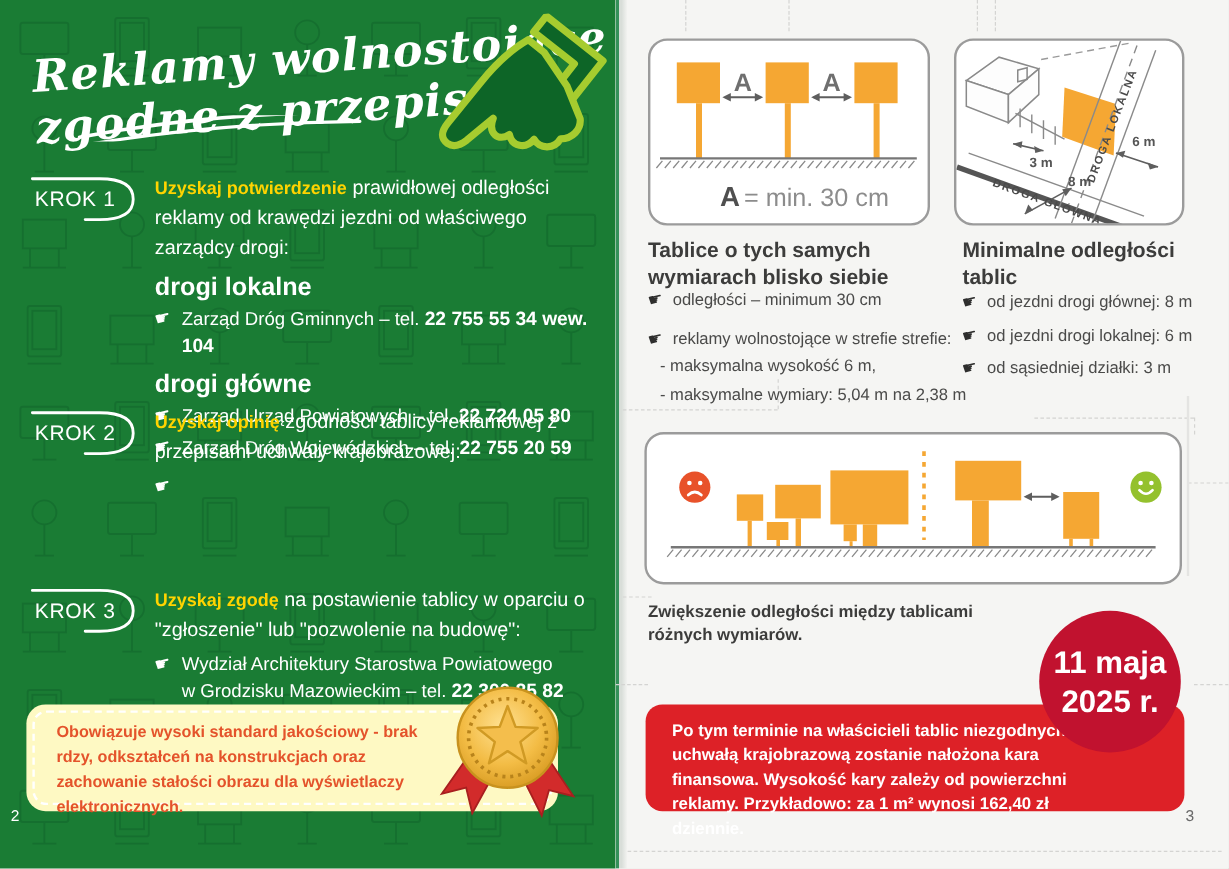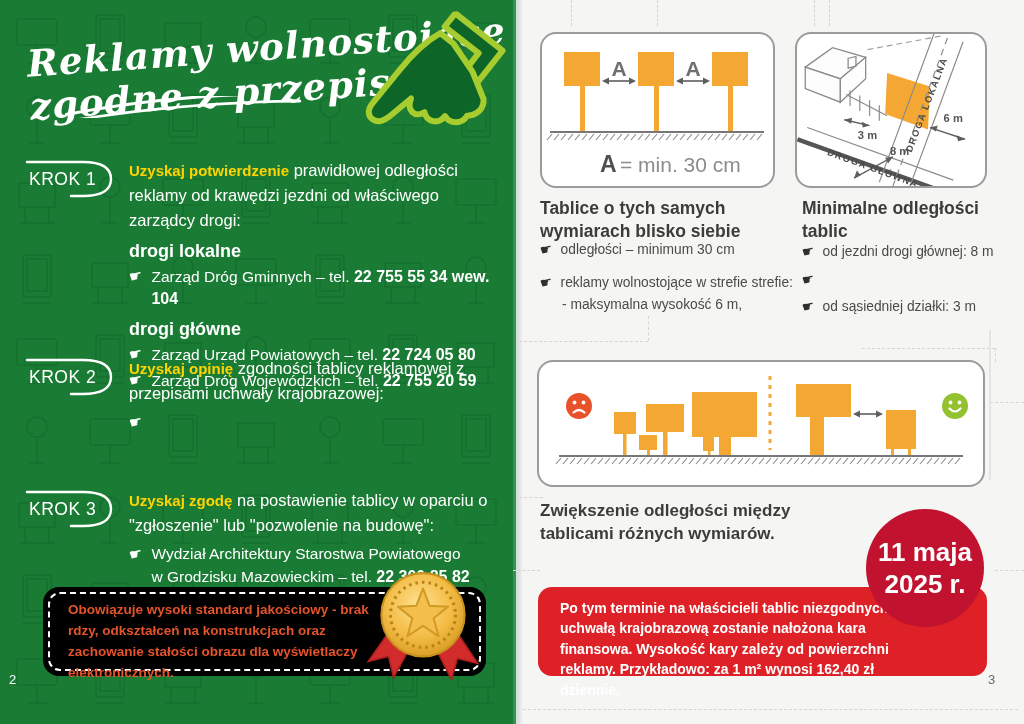--- a/index.html
+++ b/index.html
@@ -15,42 +15,42 @@
   .title-flourish{position:absolute;left:62px;top:96px;}
   .hand-pointer{position:absolute;left:358px;top:14px;width:152px;height:128px;transform:rotate(-6deg);}
   .step{position:absolute;left:25px;right:14px;}
   .step-head{display:flex;align-items:flex-start;gap:16px;}
   .badge{position:relative;width:88px;height:42px;flex:0 0 88px;color:#fff;font-size:17.5px;
          letter-spacing:.5px;display:flex;align-items:center;padding-left:4px;box-sizing:border-box;}
   .badge svg{position:absolute;inset:0;}
   .step-heading{font-size:16.5px;color:#fff;line-height:1.5;font-weight:500;max-width:396px;}
   .step-accent{font-size:15px;font-weight:700;color:#FFD400;}
   .step-body{margin-left:104px;margin-top:6px;}
-  .group-label{font-weight:700;font-size:18px;color:#fff;margin:9px 0 4px;}
+  .group-label{font-weight:700;font-size:21px;color:#fff;margin:9px 0 4px;}
   .contact-row{display:flex;gap:9px;color:#fff;font-size:15.5px;margin:4px 0;line-height:1.35;align-items:flex-start;}
   .hand-glyph{display:inline-block;transform:rotate(-14deg);font-size:15px;flex:0 0 auto;color:#fff;}
   .phone{font-weight:700;font-size:16px;}
   .contact-lines > div{margin-bottom:2px;}
-  .quality-note{position:absolute;left:43px;top:587px;width:443px;height:89px;background:#000000;border-radius:16px;}
+  .quality-note{position:absolute;left:22px;top:587px;width:443px;height:89px;background:#fef9c3;border-radius:16px;}
   .quality-note .dash{position:absolute;inset:5px;border:2.5px dashed #ffffff;border-radius:12px;pointer-events:none;}
   .quality-note .txt{position:absolute;left:25px;top:13px;width:318px;color:#E4532B;
                      font-size:13.5px;font-weight:700;line-height:1.55;}
   .medal{position:absolute;left:362px;top:564px;width:122px;height:132px;}
   .pagenum-left{position:absolute;left:9px;top:672px;color:#fff;font-size:13px;}
   
   .right-page{position:absolute;left:513px;top:0;width:511px;height:724px;background:#F5F5F3;overflow:hidden;}
   .gutter{position:absolute;left:0;top:0;width:10px;height:724px;
           background:linear-gradient(90deg,#35915A 0 3px,#d9ded9 3px 5px,rgba(220,220,218,0) 100%);}
   .diag-box{position:absolute;background:#fff;border:2px solid #9B9B9B;border-radius:16px;box-sizing:border-box;}
   .rp-heading{position:absolute;color:#3C3C3B;font-size:17.5px;font-weight:600;line-height:1.3;}
   .bullets{position:absolute;color:#4A4A49;font-size:13.8px;font-weight:500;}
   .b-row{display:flex;gap:8px;align-items:flex-start;line-height:1.4;}
   .b-row .hand-glyph{color:#2E2E2D;font-size:14px;}
-  .b-sub{margin-left:22px;line-height:1.5;margin-top:3px;}
-  .caption{position:absolute;left:27px;top:500px;width:310px;color:#3C3C3B;font-size:17px;font-weight:600;line-height:1.35;}
+  .b-sub{margin-left:10px;line-height:1.5;margin-top:3px;}
+  .caption{position:absolute;left:27px;top:500px;width:310px;color:#3C3C3B;font-size:14px;font-weight:600;line-height:1.35;}
   .warning-box{position:absolute;left:25px;top:587px;width:449px;height:89px;background:#DD2127;border-radius:14px;}
   .warning-box .txt{position:absolute;left:22px;top:11px;width:372px;color:#fff;font-size:14px;
                     font-weight:600;line-height:1.46;}
   .deadline{position:absolute;left:353px;top:509px;width:118px;height:118px;border-radius:50%;background:#C1122F;
             color:#fff;display:flex;flex-direction:column;align-items:center;justify-content:center;
             font-size:26px;font-weight:700;line-height:1.25;z-index:3;}
   .pagenum-right{position:absolute;left:475px;top:672px;color:#6a6a6a;font-size:13px;}
   .fold{position:absolute;border:0;pointer-events:none;}
   .fold.h{border-top:1px dashed #D4D4D2;height:0;}
   .fold.v{border-left:1px dashed #D4D4D2;width:0;}
@@ -534,21 +534,21 @@
 
     <svg class="hand-pointer" viewBox="0 0 150 128">
       <g stroke="#A6CC2F" stroke-width="6" stroke-linejoin="round" stroke-linecap="round" fill="#0D6527">
         <path d="M103,2 L146,44 L105,86 L93,74 L122,44 L91,14 Z"></path>
         <path d="M86,20 C72,26 56,38 42,52 L12,82 Q2,92 10,99 Q16,104 26,98 L50,82
                  C44,94 52,102 62,97 C63,107 74,111 82,103 C86,112 98,113 104,105
                  C114,106 122,99 122,90 L114,62 L98,32 Z"></path>
       </g>
     </svg>
 
-    <div class="step" style="top:158px">
+    <div class="step" style="top:145px">
       <div class="step-head">
         <div class="badge">
           <svg viewBox="0 0 88 42">
             <path d="M2,4 H58 Q86,4 86,21 Q86,38 58,38 H46" stroke="#fff" stroke-width="2.4" fill="none" stroke-linecap="round"></path>
           </svg>
           <span>KROK 1</span>
         </div>
         <div class="step-heading">
           <span class="step-accent">Uzyskaj potwierdzenie</span><span> prawidłowej odległości reklamy od krawędzi jezdni od właściwego zarządcy drogi:</span>
         </div>
@@ -564,21 +564,21 @@
           <span class="hand-glyph">☛</span>
           <span><span>Zarząd Urząd Powiatowych – tel. </span><span class="phone">22 724 05 80</span></span>
         </div>
         <div class="contact-row">
           <span class="hand-glyph">☛</span>
           <span><span>Zarząd Dróg Wojewódzkich – tel. </span><span class="phone">22 755 20 59</span></span>
         </div>
       </div>
     </div>
 
-    <div class="step" style="top:356px">
+    <div class="step" style="top:340px">
       <div class="step-head">
         <div class="badge">
           <svg viewBox="0 0 88 42">
             <path d="M2,4 H58 Q86,4 86,21 Q86,38 58,38 H46" stroke="#fff" stroke-width="2.4" fill="none" stroke-linecap="round"></path>
           </svg>
           <span>KROK 2</span>
         </div>
         <div class="step-heading">
           <span class="step-accent">Uzyskaj opinię</span><span> zgodności tablicy reklamowej z przepisami uchwały krajobrazowej:</span>
         </div>
@@ -736,29 +736,31 @@
     <div class="bullets" style="left:27px;top:240px;width:268px">
       <div class="b-row">
         <span class="hand-glyph">☛</span>
         <span>odległości – minimum 30 cm</span>
       </div>
       <div class="b-row" style="margin-top:13px">
         <span class="hand-glyph">☛</span>
         <span>reklamy wolnostojące w strefie strefie:</span>
       </div>
       <div class="b-sub">- maksymalna wysokość 6 m,</div>
+      <div class="b-sub">- maksymalne wymiary: 5,04 m na 2,38 m</div>
     </div>
 
     <div class="bullets" style="left:289px;top:242px;width:210px">
       <div class="b-row">
         <span class="hand-glyph">☛</span>
         <span>od jezdni drogi głównej: 8 m</span>
       </div>
       <div class="b-row" style="margin-top:8px">
         <span class="hand-glyph">☛</span>
+        <span>od jezdni drogi lokalnej: 6 m</span>
       </div>
       <div class="b-row" style="margin-top:8px">
         <span class="hand-glyph">☛</span>
         <span>od sąsiedniej działki: 3 m</span>
       </div>
     </div>
 
     <div class="diag-box" style="left:24px;top:360px;width:448px;height:127px">
       <svg viewBox="0 0 444 123" style="position:absolute;inset:0;width:100%;height:100%">
         <g transform="translate(40,44)">

